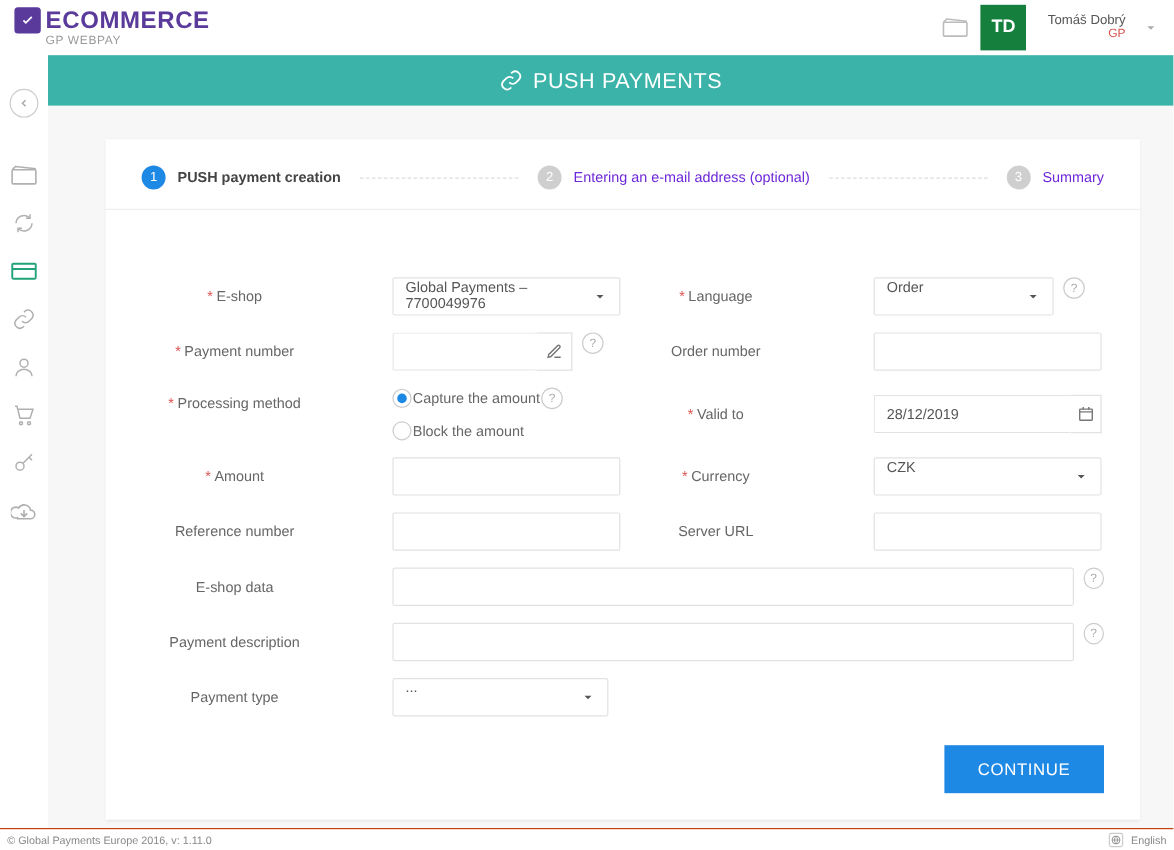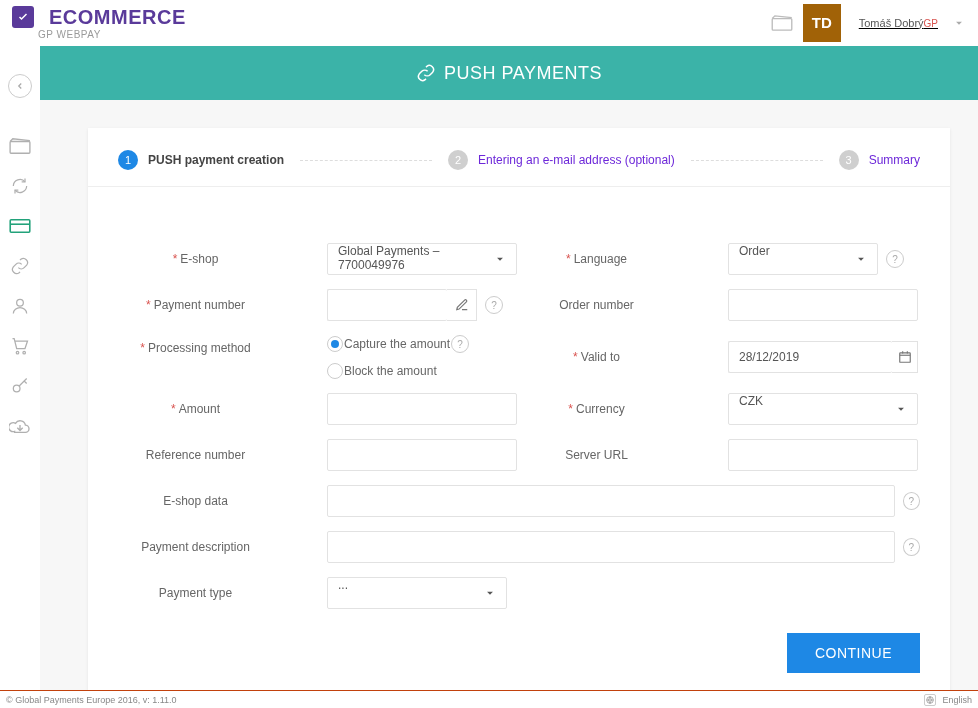--- a/index.html
+++ b/index.html
@@ -2,40 +2,40 @@
 <html><head>
 <meta charset="utf-8">
 <style>
   * { box-sizing: border-box; margin: 0; padding: 0; font-family: Arial, sans-serif; }
   body { background: #fff; width: 978px; height: 708px; overflow: hidden; position: relative; }
 
   
   .header { display: flex; align-items: center; height: 46px; padding: 0 12px; border-bottom: 1px solid #fff; }
   .logo-box { width: 22px; height: 22px; background: #5a3a9a; border-radius: 3px; display: inline-flex; align-items: center; justify-content: center; color: #fff; font-size: 12px; font-weight: bold; margin-right: 4px; }
   .brand { display: flex; flex-direction: column; }
-  .brand-top { display: flex; align-items: center; gap: 11px; }
+  .brand-top { display: flex; align-items: center; }
   .brand-title { color: #5a3a9a; font-size: 20px; font-weight: 700; letter-spacing: 0.5px; }
   .brand-sub { color: #9a9a9a; font-size: 10px; letter-spacing: 0.5px; margin-left: 26px; }
   .header-right { margin-left: auto; display: flex; align-items: center; gap: 10px; }
   .wallet-icon { color: #bcbcbc; }
-  .avatar-badge { width: 38px; height: 38px; background: #a16207; color: #fff; display: flex; align-items: center; justify-content: center; font-size: 15px; font-weight: 600; }
-  .user-block { display: flex; flex-direction: row; align-items: flex-end; margin-left: 8px; text-decoration: underline; }
+  .avatar-badge { width: 38px; height: 38px; background: #15803d; color: #fff; display: flex; align-items: center; justify-content: center; font-size: 15px; font-weight: 600; }
+  .user-block { display: flex; flex-direction: column; align-items: flex-end; margin-left: 8px; }
   .user-name { color: #555; font-size: 11px; }
   .user-co { color: #d9534f; font-size: 10px; }
   .user-chevron { color: #aaa; margin-left: 4px; }
 
   
   .sidebar { position: absolute; left: 0; top: 46px; bottom: 18px; width: 40px; background: #fff; display: flex; flex-direction: column; align-items: center; padding-top: 28px; gap: 16px; }
   .side-toggle { width: 24px; height: 24px; border: 1px solid #ccc; border-radius: 50%; display: flex; align-items: center; justify-content: center; color: #aaa; font-size: 12px; margin-bottom: 20px; cursor: pointer; }
   .side-item { width: 24px; height: 24px; display: flex; align-items: center; justify-content: center; color: #b0b0b0; cursor: pointer; }
   .side-item.active { color: #22a27a; }
 
   
   .main { position: absolute; left: 40px; right: 0; top: 46px; bottom: 18px; background: #f7f7f7; }
-  .banner { background: #3bb3a8; color: #fff; height: 54px; display: flex; align-items: center; justify-content: center; gap: 8px; font-size: 18px; letter-spacing: 0.5px; }
+  .banner { background: #3bb3a8; color: #fff; height: 42px; display: flex; align-items: center; justify-content: center; gap: 8px; font-size: 18px; letter-spacing: 0.5px; }
 
   .card { background: #fff; margin: 28px 28px 0 48px; box-shadow: 0 1px 3px rgba(0,0,0,0.08); padding: 22px 0 22px 0; position: relative; }
   
   
   .stepper { display: flex; align-items: center; padding: 0 30px 16px 30px; border-bottom: 1px solid #eee; margin-bottom: 16px; }
   .step { display: flex; align-items: center; gap: 10px; }
   .step-num { width: 20px; height: 20px; border-radius: 50%; display: flex; align-items: center; justify-content: center; font-size: 11px; background: #cfcfcf; color: #fff; }
   .step.active .step-num { background: #1e88e5; }
   .step-label { font-size: 12px; color: #6d28d9; }
   .step.active .step-label { color: #444; font-weight: 700; }
@@ -45,21 +45,21 @@
   .progress-tab { position: absolute; right: 0; top: 64px; background: #1e88e5; color: #fff; padding: 7px 20px; font-size: 12px; letter-spacing: 0.3px; }
   .progress-tab strong { font-weight: 700; }
   .progress-frac { margin-left: 16px; }
 
   
   .form { padding: 40px 30px 0 30px; }
   .row { display: flex; margin-bottom: 14px; }
   .col { flex: 1; display: flex; align-items: center; }
   .lbl { width: 175px; text-align: center; padding-right: 20px; font-size: 12px; color: #666; }
   .req { color: #d9534f; margin-right: 3px; }
-  .ctrl { flex: 1; display: flex; align-items: center; gap: 8px; position: relative; padding-left: 34px; }
+  .ctrl { flex: 1; display: flex; align-items: flex-start; gap: 8px; position: relative; padding-left: 34px; }
   .input, .select { height: 32px; border: 1px solid #e2e2e2; border-radius: 2px; padding: 0 10px; font-size: 12px; color: #555; background: #fff; width: 100%; }
   .select-wrap { position: relative; width: 190px; }
   .select-chev { position: absolute; right: 10px; top: 50%; transform: translateY(-50%); pointer-events: none; color: #888; }
   .input-sm { width: 120px; }
   .input-md { width: 190px; }
   .icon-btn { width: 30px; height: 32px; border: 1px solid #e2e2e2; border-left: none; display: flex; align-items: center; justify-content: center; color: #888; cursor: pointer; }
   .help { width: 18px; height: 18px; border: 1px solid #ccc; border-radius: 50%; display: flex; align-items: center; justify-content: center; font-size: 10px; color: #aaa; cursor: pointer; }
   .radio-group { display: flex; flex-direction: column; gap: 10px; }
   .radio-opt { display: flex; align-items: center; gap: 1px; font-size: 12px; color: #666; }
   .radio-dot { width: 16px; height: 16px; border: 1px solid #ccc; border-radius: 50%; display: flex; align-items: center; justify-content: center; }

